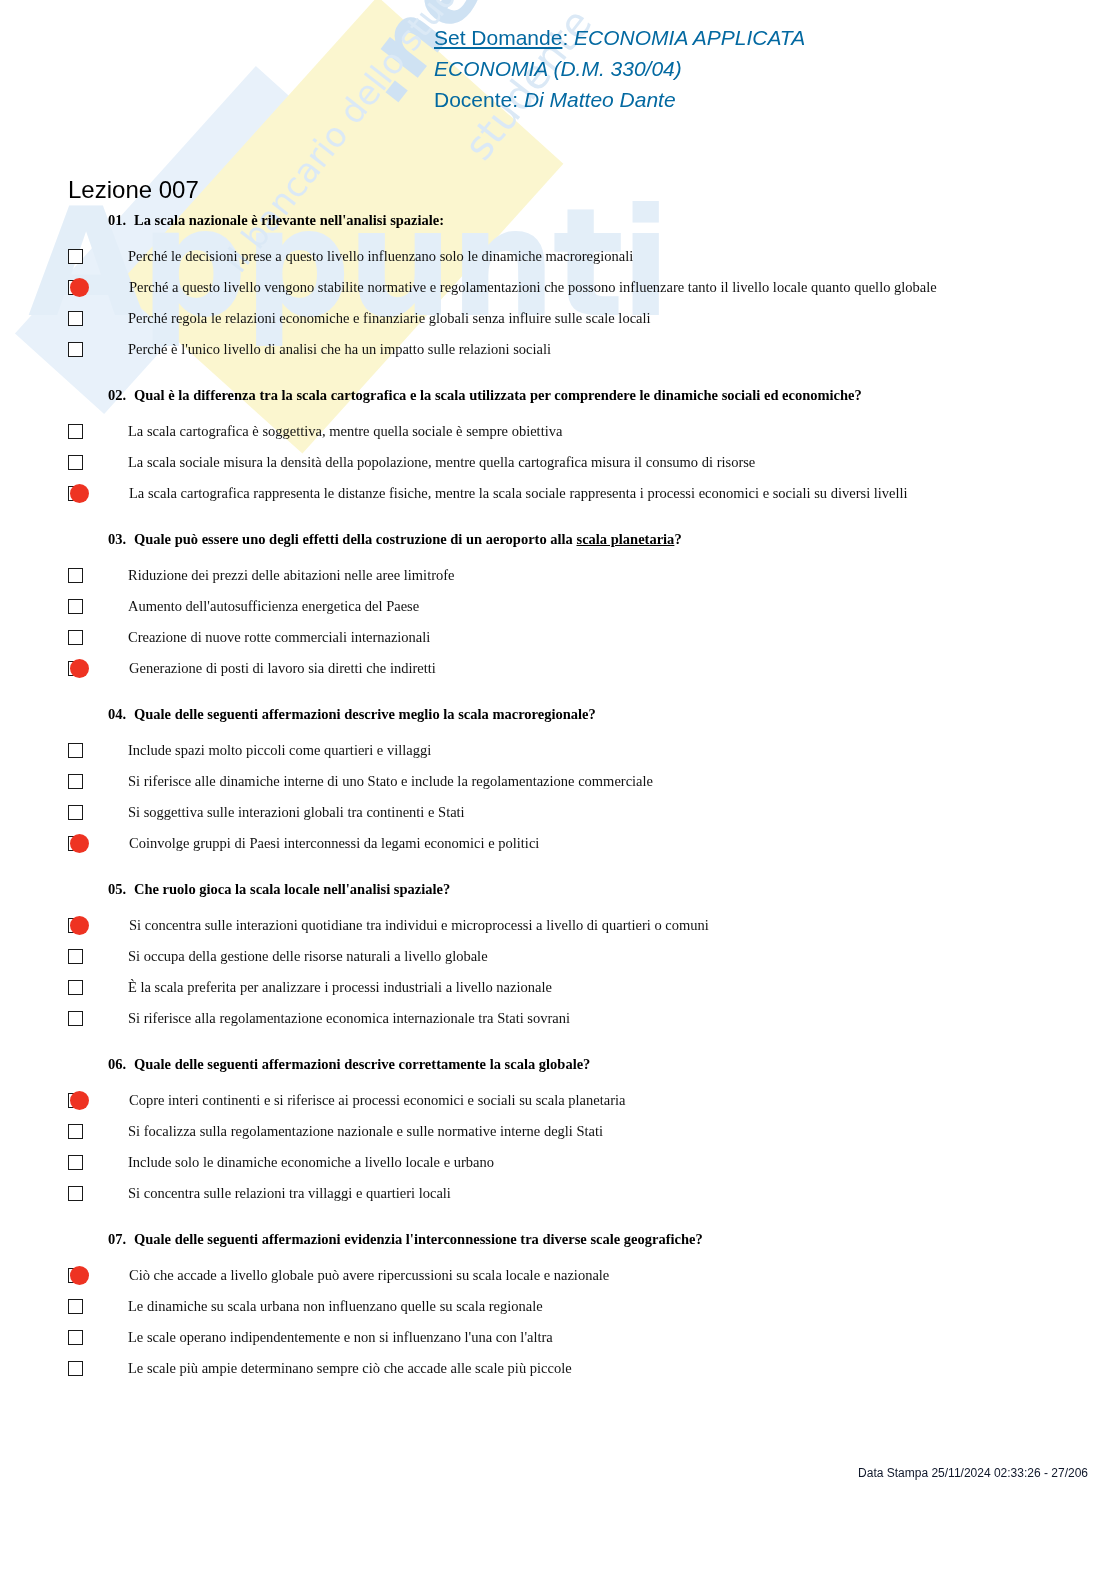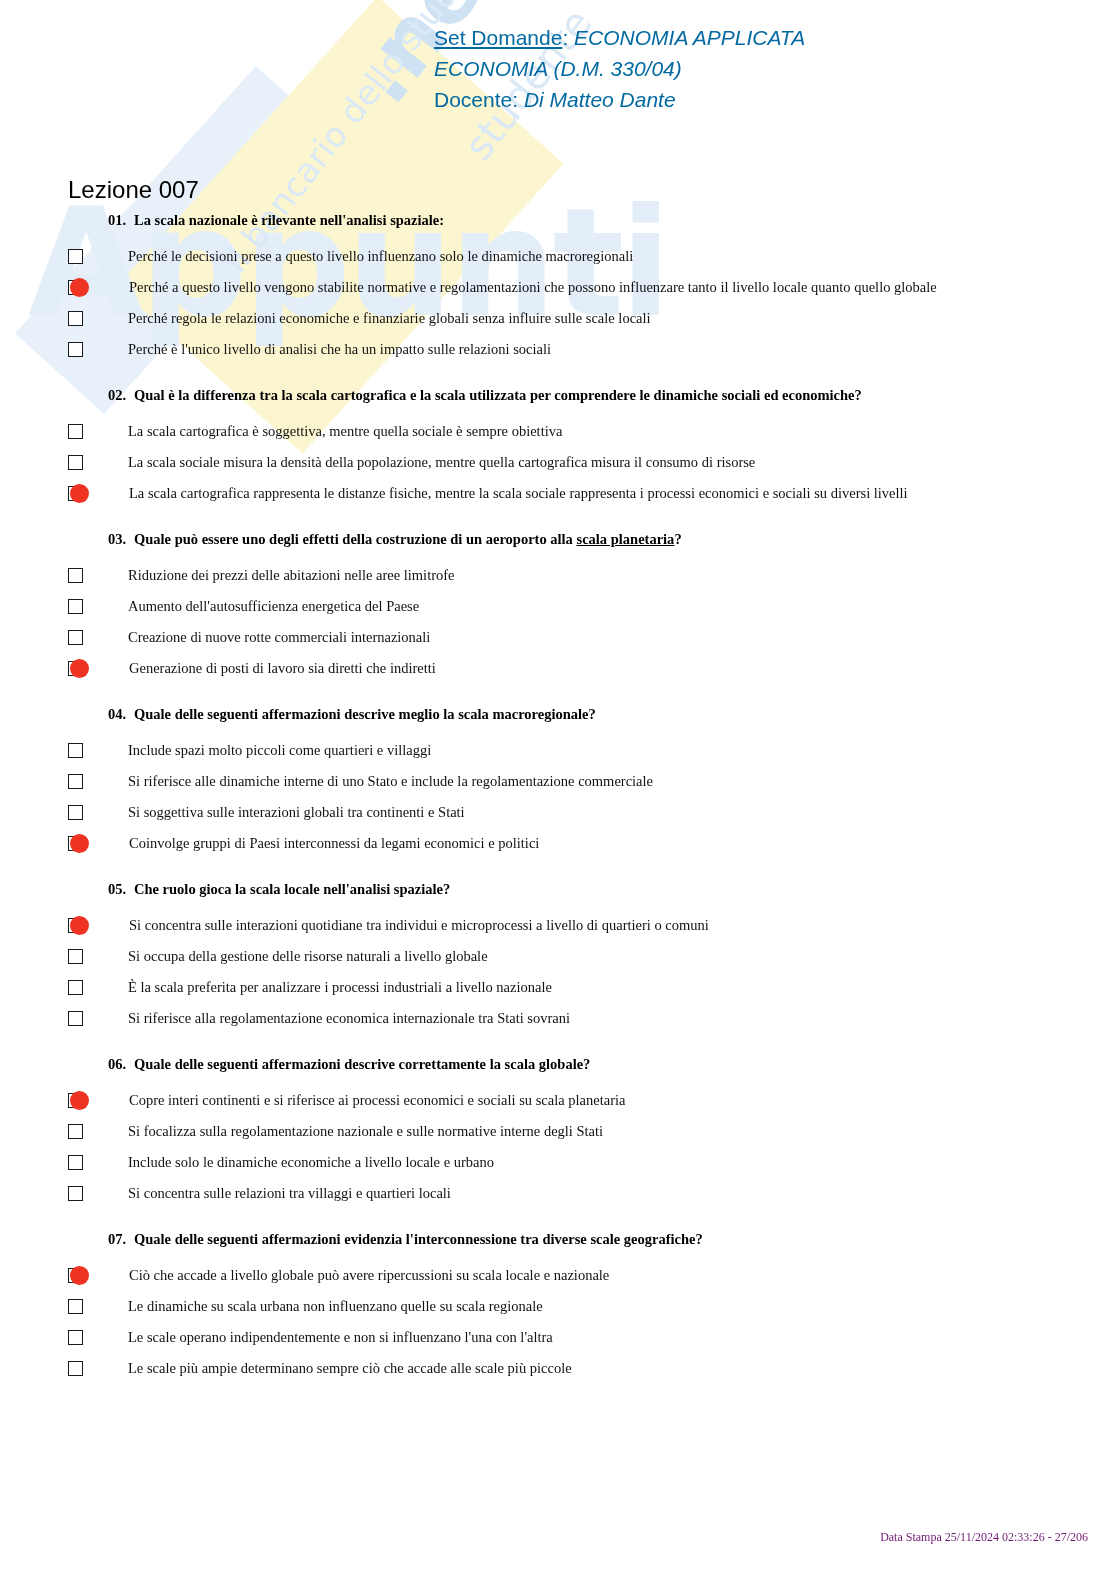--- a/index.html
+++ b/index.html
@@ -189,28 +189,28 @@
     line-height: 31px;
     color: #111;
     margin-left: 40px;
   }
   .answer.selected .a-text { left: 21px; }
 
   
   .footer {
     position: absolute;
     left: 0;
-    top: 1530px;
+    top: 1466px;
     width: 1116px;
     text-align: right;
     padding-right: 28px;
     box-sizing: border-box;
-    font-family: Liberation Serif, serif;
+    font-family: Liberation Sans, sans-serif;
     font-size: 12px;
-    color: #701a75;
+    color: #0f172a;
   }
 </style>
 </head>
 <body>
 
 <div class="page">
 
   <div class="watermark">
     <div class="wm-band2"></div>
     <div class="wm-band"></div>

